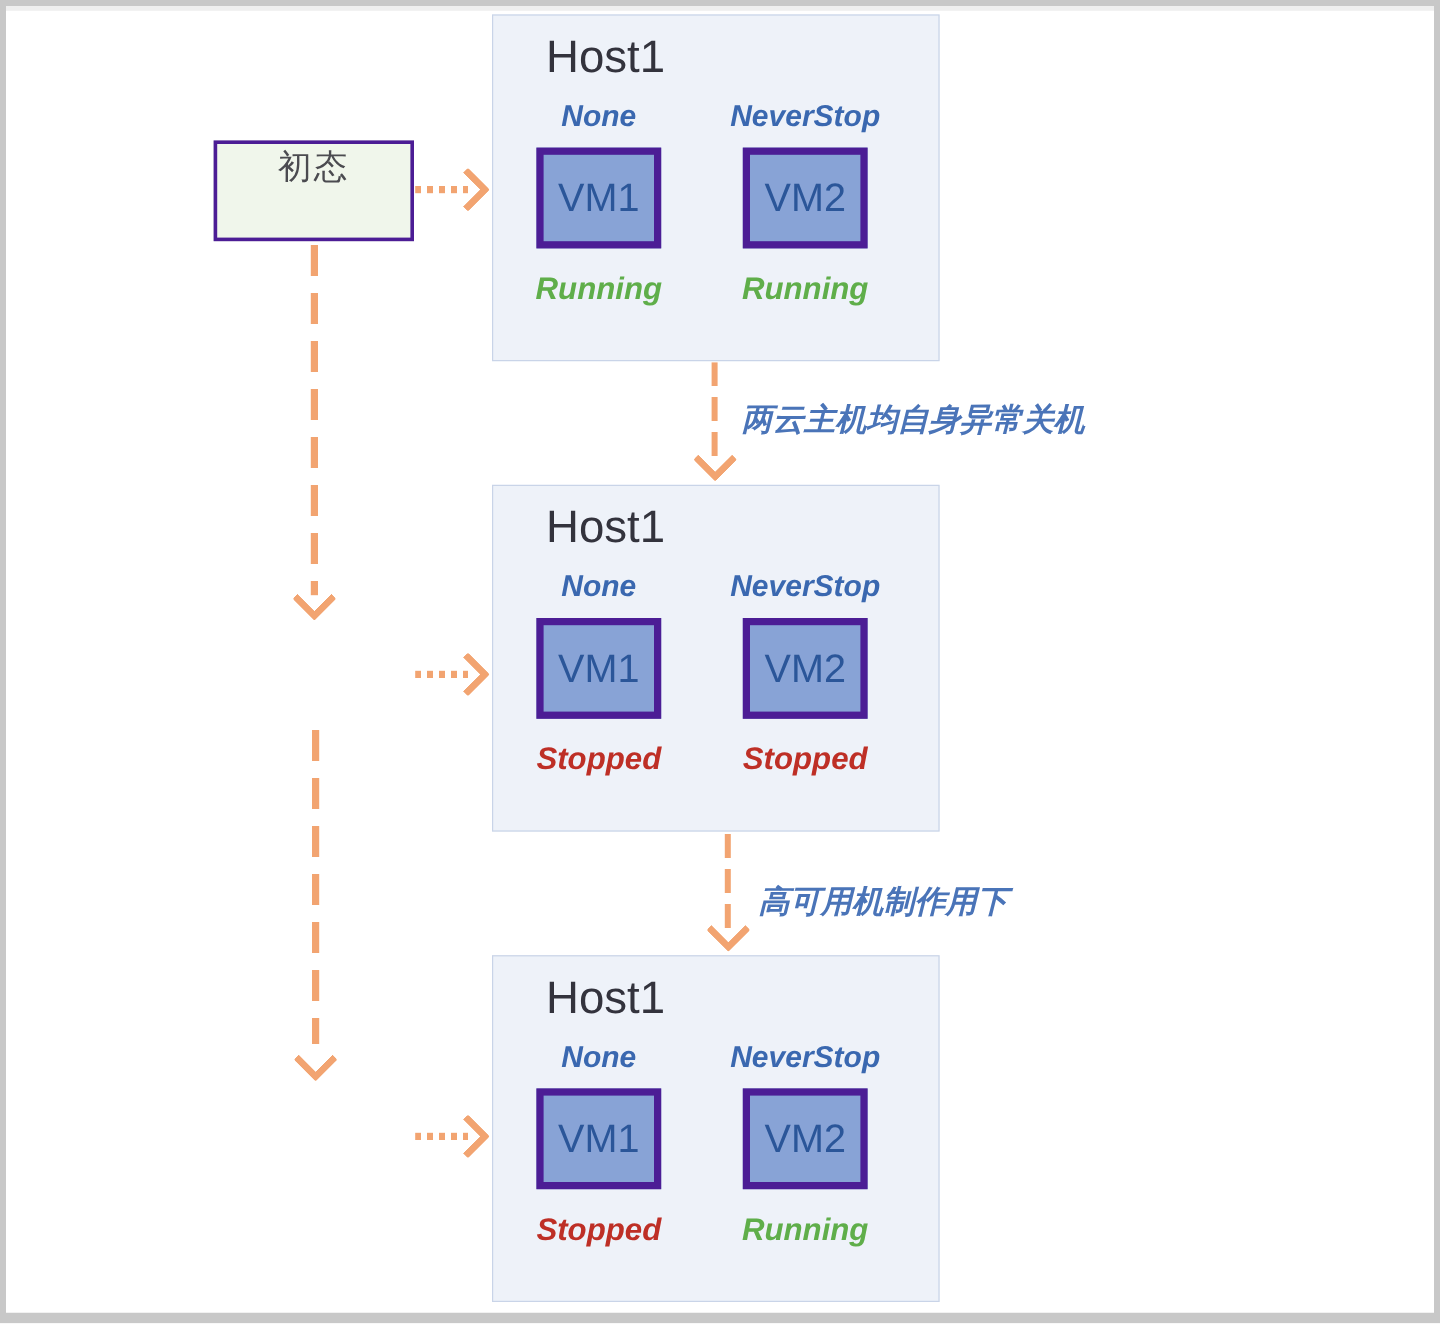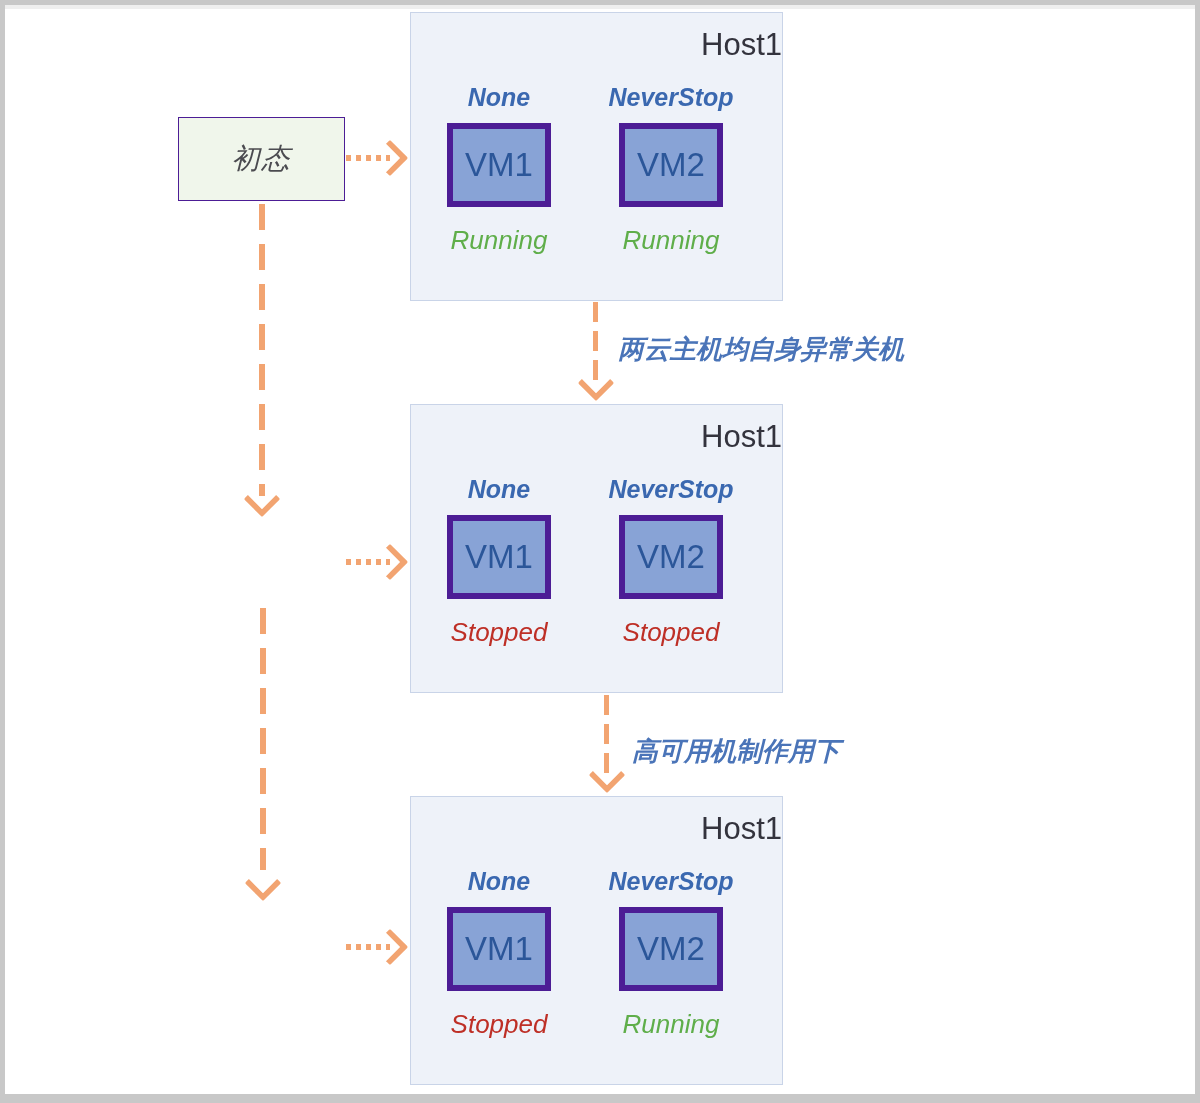--- a/index.html
+++ b/index.html
@@ -17,63 +17,62 @@
     pointer-events:none;z-index:50;
   }
   .frame-inner-top{
     position:absolute;top:5px;left:5px;right:5px;height:4px;
     background:#EFEFEF;z-index:50;pointer-events:none;
   }
 
   
   .state-box{
     position:absolute;
-    display:flex;align-items:center;justify-content:center;
-    border:1px solid #4c1d95;
+    display:flex;align-items:flex-start;justify-content:center;
+    border:3px solid #4c1d95;
     font-size:28px;color:#4B4B50;letter-spacing:2px;
     box-sizing:border-box;
-    font-style:italic;
   }
   .state-green{background:#F0F6EB;}
   .state-pink{background:#E8A8A8;border-color:#C3D2E0;}
   .state-initial{left:178px;top:117px;width:167px;height:84px;}
   .state-middle{left:178px;top:520px;width:167px;height:86px;}
   .state-final{left:181px;top:905px;width:166px;height:86px;}
 
   
   .host-panel{
     position:absolute;left:410px;width:373px;height:289px;
     background:#EEF2F9;border:1px solid #C9D4E8;
     box-sizing:border-box;
   }
   .host-1{top:12px;}
   .host-2{top:404px;}
   .host-3{top:796px;}
   .host-title{
     position:absolute;left:0;right:0;top:14px;
-    text-align:right;font-size:31px;color:#33333D;
+    text-align:left;font-size:38px;color:#33333D;padding-left:44px;
   }
   .vm-col{
     position:absolute;top:68px;width:160px;
     display:flex;flex-direction:column;align-items:center;
   }
   .vm-col-1{left:8px;}
   .vm-col-2{left:180px;justify-content:flex-end;}
   .vm-policy{
     font-size:25px;font-style:italic;font-weight:600;color:#3A68B0;
     line-height:32px;height:32px;white-space:nowrap;
   }
   .vm-box{
     margin-top:10px;width:104px;height:84px;
     background:#88A3D6;border:6px solid #4c1d95;
     display:flex;align-items:center;justify-content:center;
     font-size:33px;color:#2B5699;box-sizing:border-box;
   }
   .vm-status{
-    margin-top:18px;font-size:26px;font-style:italic;font-weight:400;
+    margin-top:18px;font-size:26px;font-style:italic;font-weight:700;
     white-space:nowrap;
   }
 
   
   .vdash{
     position:absolute;width:6px;
     background:repeating-linear-gradient(to bottom,#F2A471 0 26px,transparent 26px 40px);
   }
   .vdash-host{
     position:absolute;width:5px;

